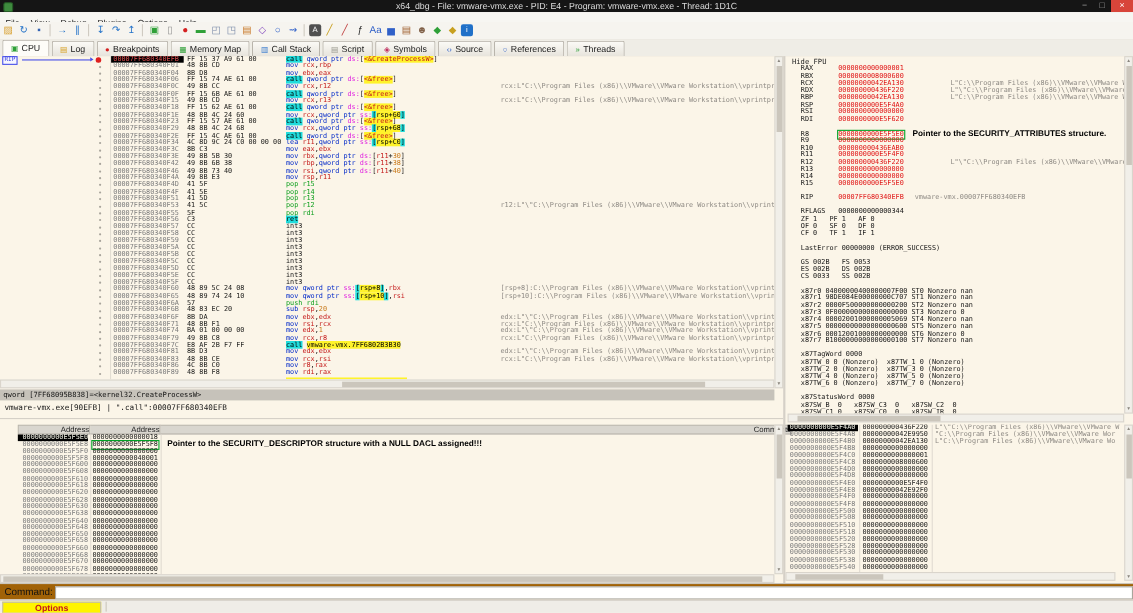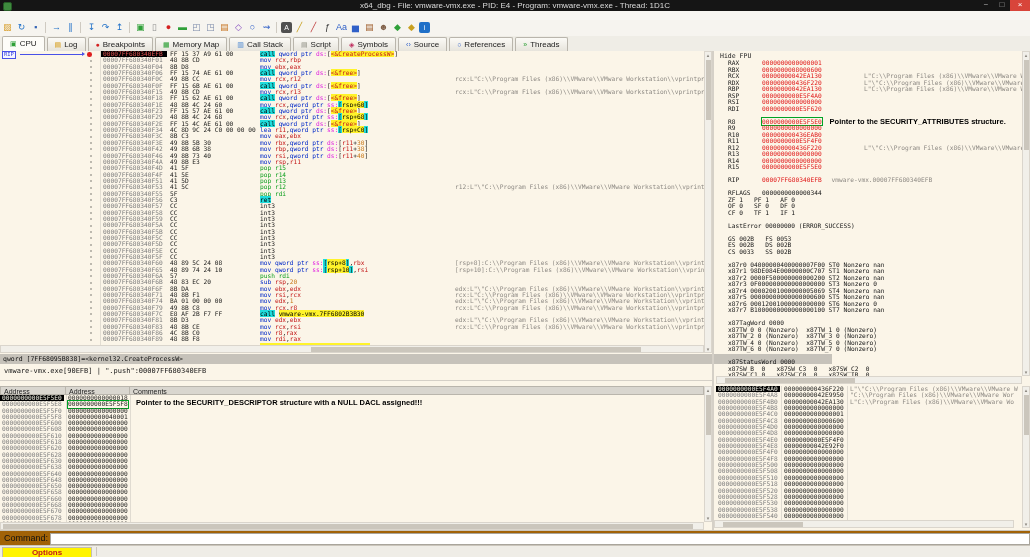--- a/index.html
+++ b/index.html
@@ -63,29 +63,29 @@
   .t-blu{color:#0028C8;}.t-red{color:#C41A1A;}.t-grn{color:#10A020;}.t-mag{color:#E020E0;}
   .t-org{color:#C87818;}.t-blk{color:#141414;}
   .t-callbg{background:#20DCDC;color:#000;}
   .t-ylw{background:#FFF32B;color:#000;}
   .t-ylw.t-red{color:#C41A1A;}
   .t-cyn{background:#20DCDC;color:#000;}
   .clip{height:2px;overflow:hidden;}
   .ylwblk{position:absolute;left:260px;width:110px;height:2px;background:#FFF32B;}
   #disasm-hscroll{left:0;top:294px;width:704px;height:8px;}
   #disasm-vscroll{left:704px;top:0;width:8px;height:302px;}
-  #infobar{position:absolute;left:0;top:303px;width:832px;height:10px;background:#C6C2BA;
+  #infobar{position:absolute;left:0;top:303px;width:704px;height:10px;background:#C6C2BA;
      font-family:"DejaVu Sans Mono",monospace;font-size:6.5px;line-height:10px;color:#111;padding-left:3px;
      box-sizing:border-box;}
   #modulebar{position:absolute;left:0;top:314px;width:704px;height:12px;
      font-family:"DejaVu Sans Mono",monospace;font-size:7px;line-height:12px;color:#161616;padding-left:4px;
      box-sizing:border-box;}
   #hsep2{position:absolute;left:0;top:329px;width:712px;height:1px;background:#D5D0C7;}
   
-  #dump{position:absolute;left:0;top:335px;width:704px;height:136px;overflow:hidden;}
+  #dump{position:absolute;left:16px;top:335px;width:704px;height:136px;overflow:hidden;text-align:right;}
   #dump-headers{position:relative;height:9px;}
   .dh{position:absolute;top:0;height:9px;background:#D9D6CF;border:1px solid #B9B5AC;border-left:none;
      font-size:7px;line-height:9px;color:#222;padding-left:3px;box-sizing:border-box;}
   .dh0{left:0;width:66px;border-left:1px solid #B9B5AC;}
   .dh1{left:66px;width:64px;}
   .dh2{left:130px;width:574px;}
   .dump-col-sep{position:absolute;top:9px;width:1px;height:127px;background:#E0DBD1;}
   .durow{position:relative;height:6.3px;white-space:nowrap;font-size:6.2px;line-height:6.4px;}
   .du-a{position:absolute;left:2px;width:62px;color:#7C7C7C;}
   .du-a.sel{background:#000;color:#F4F4E8;left:0;padding-left:2px;}
@@ -451,21 +451,21 @@
   </div>
   <div class="hscroll" id="disasm-hscroll">
     <div class="hthumb" style="left:310px;top:1px;width:330px;height:5px;"></div>
   </div>
   <div class="vscroll" id="disasm-vscroll">
     <div class="sarr" style="top:0;">▴</div>
     <div class="vthumb" style="left:1px;top:8px;width:5px;height:60px;"></div>
     <div class="sarr" style="bottom:0;">▾</div>
   </div>
   <div id="infobar">qword [7FF68095B838]=&lt;kernel32.CreateProcessW&gt;</div>
-  <div id="modulebar">vmware-vmx.exe[90EFB] | ".push":00007FF680340EFB</div>
+  <div id="modulebar">vmware-vmx.exe[90EFB] | ".call":00007FF680340EFB</div>
   <div id="hsep2"></div>
 
   <div id="dump">
     <div id="dump-headers">
         <div class="dh dh0">Address</div>
         <div class="dh dh1">Address</div>
         <div class="dh dh2">Comments</div>
       </div>
     <div class="dump-col-sep" style="left:66px;"></div>
     <div class="dump-col-sep" style="left:130px;"></div>

